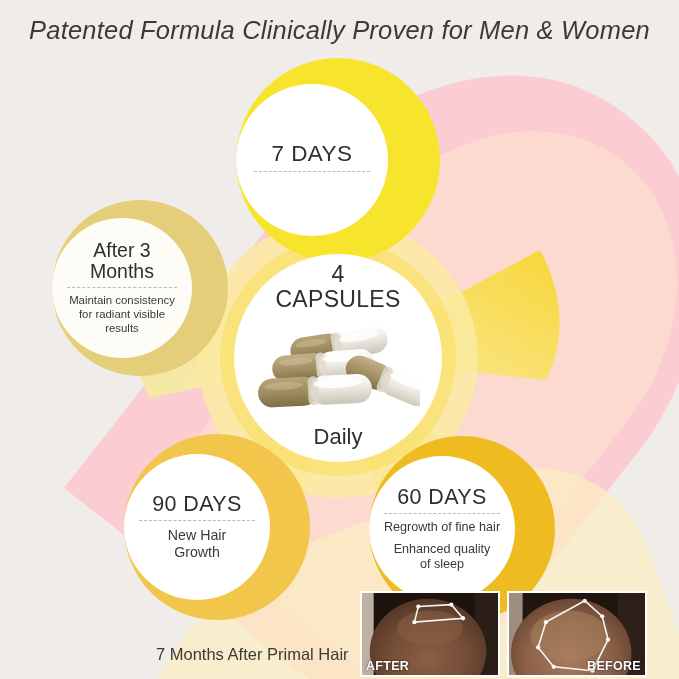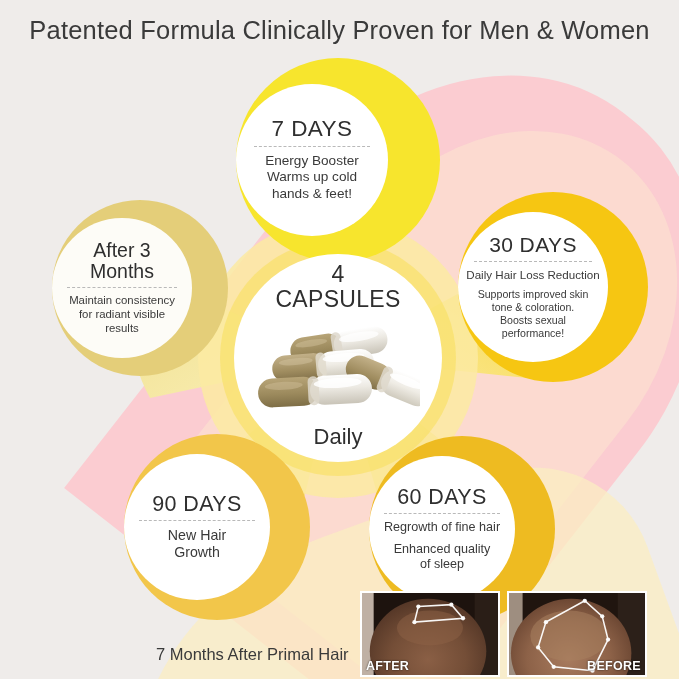--- a/index.html
+++ b/index.html
@@ -52,20 +52,21 @@
   .title{
     position:absolute;
     top:16px;left:0;width:679px;
     text-align:center;
     font-size:25.5px;
     letter-spacing:.2px;
     color:#3a3a3a;
     font-weight:400;
     z-index:40;
     white-space:nowrap;
+    font-style:italic;
   }
 
   
   .node{
     position:absolute;
     border-radius:50%;
     display:flex;
     align-items:center;
     justify-content:flex-start;
     box-sizing:border-box;
@@ -255,41 +256,23 @@
     <circle cx="338" cy="358" r="140" fill="#fbeaa2" opacity=".85"></circle>
     <circle cx="338" cy="358" r="118" fill="#f8e05f" opacity=".6"></circle>
   </svg>
 
   <div class="title">Patented Formula Clinically Proven for Men &amp; Women</div>
 
   <div class="node" id="node-7days">
     <div class="inner">
       <div class="heading">7 DAYS</div>
       <hr class="divider">
-      <div class="body">
-        <div class="para">Energy Booster</div>
-        <div class="para" style="margin-top:0">Warms up cold</div>
-        <div class="para" style="margin-top:0">hands &amp; feet!</div>
-      </div>
-    </div>
-  </div>
-
-  <div class="node" id="node-30days">
-    <div class="inner">
-      <div class="heading">30 DAYS</div>
-      <hr class="divider">
-      <div class="body">
-        <div class="para lead">Daily Hair Loss Reduction</div>
-        <div class="para">Supports improved skin</div>
-        <div class="para" style="margin-top:0">tone &amp; coloration.</div>
-        <div class="para" style="margin-top:0">Boosts sexual</div>
-        <div class="para" style="margin-top:0">performance!</div>
-      </div>
-    </div>
-  </div>
+    </div>
+  </div>
+
 
   <div class="node" id="node-after3">
     <div class="inner">
       <div class="heading two-line">
         <span>After 3</span><br>
         <span>Months</span>
       </div>
       <hr class="divider">
       <div class="body">
         <div class="para">Maintain consistency</div>

